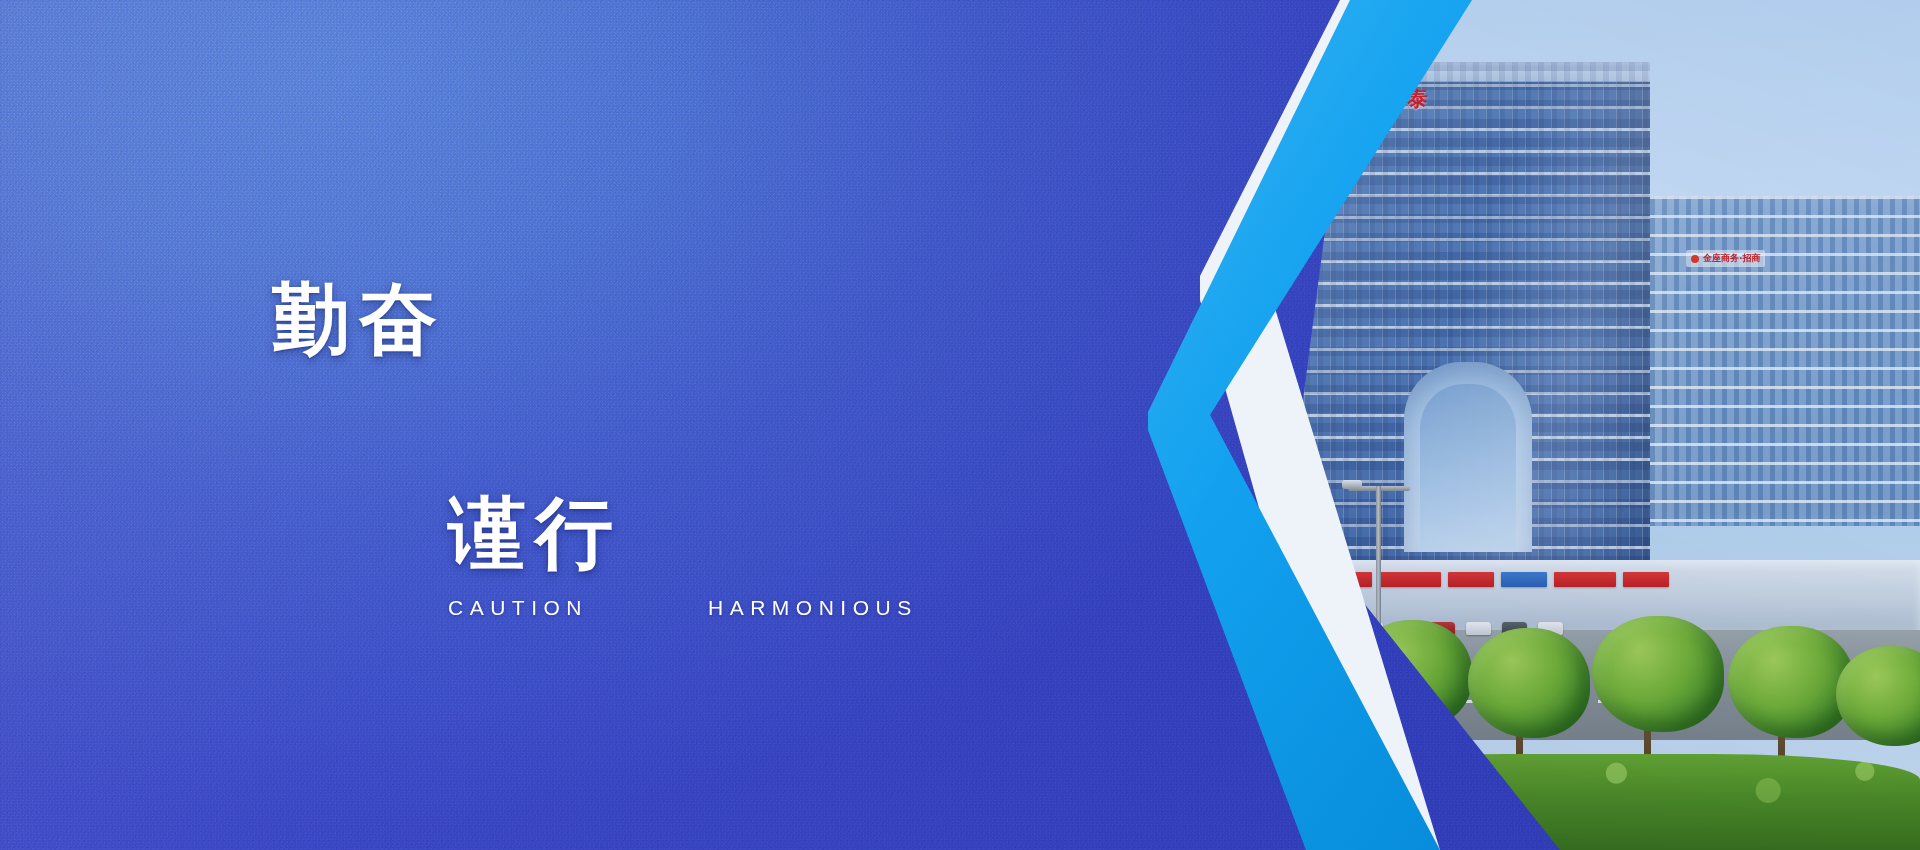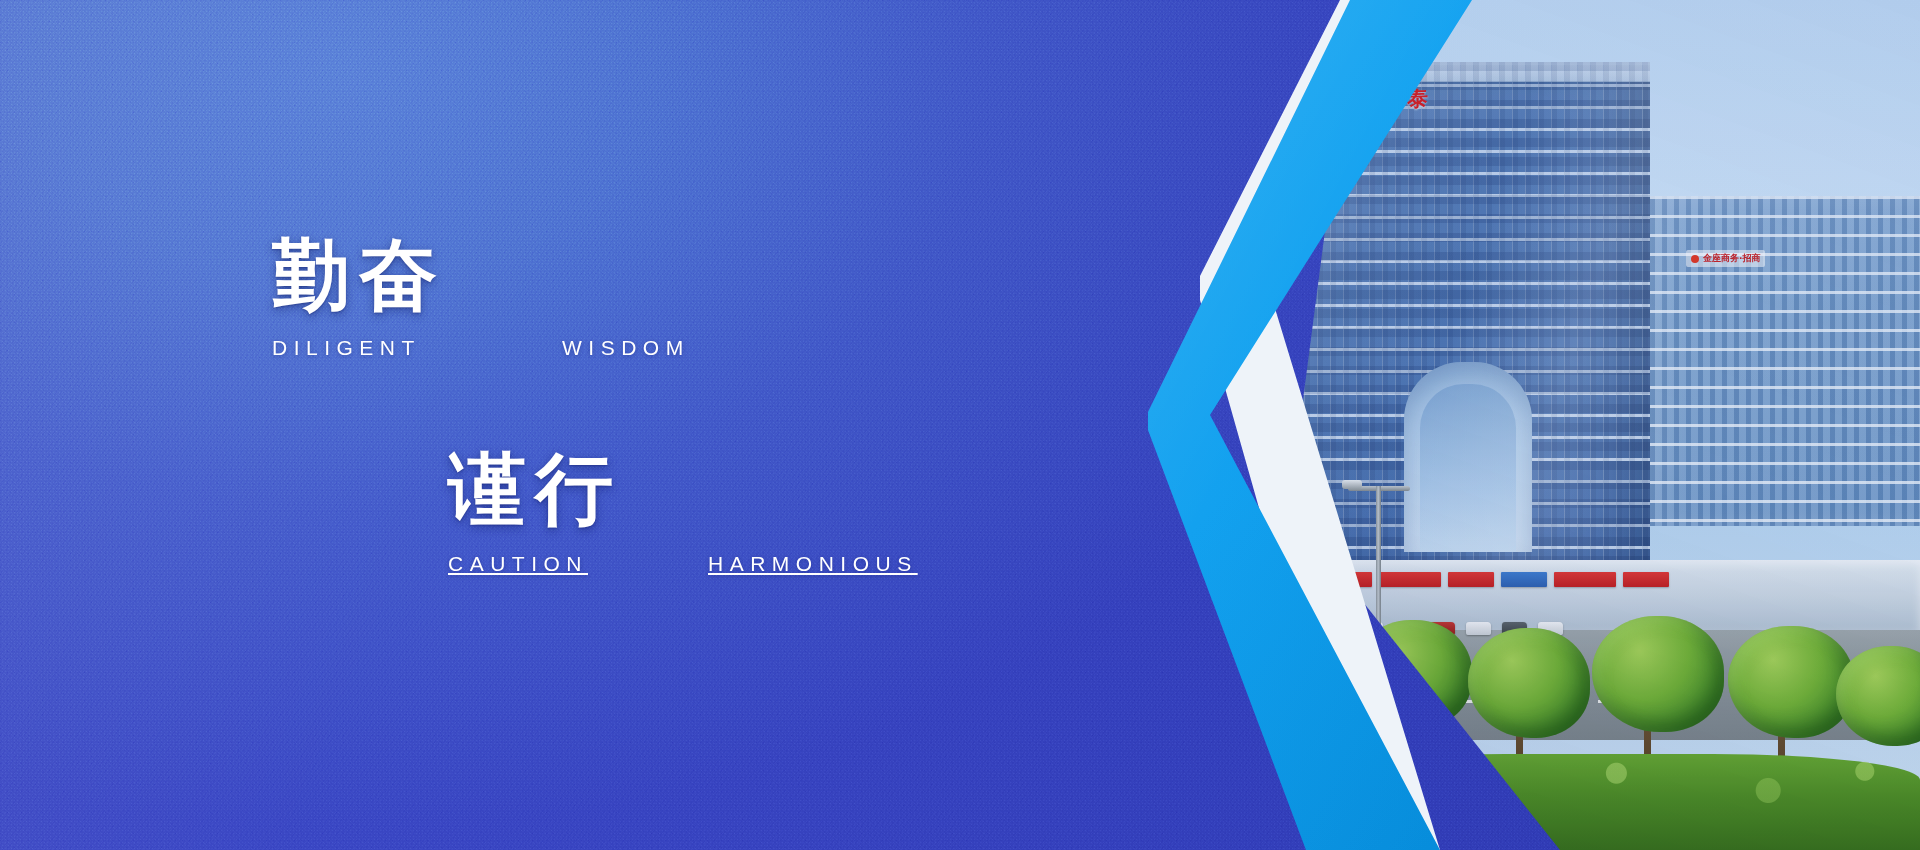--- a/index.html
+++ b/index.html
@@ -269,21 +269,21 @@
   }
   .chevron-shine {
     position:absolute; inset:0;
     background:linear-gradient(118deg, rgba(255,255,255,.22) 0%, rgba(255,255,255,.05) 34%, rgba(0,60,120,.10) 78%, rgba(0,50,110,.18) 100%);
   }
 
   
   .slogan {
     position:absolute; left:0; top:0; width:1180px; height:850px;
   }
-  .line { position:absolute; }
+  .line { position:absolute;margin-top:44px; }
   .line-1 { left:272px; top:236px; }
   .line-2 { left:448px; top:450px; }
 
   .cn {
     display:flex;
     color:#ffffff;
     font-family:"DejaVu Sans", sans-serif;
     font-weight:700;
     font-size:78px;
     line-height:1;
@@ -302,21 +302,21 @@
     font-weight:400;
     font-size:21px;
     letter-spacing:6.5px;
     white-space:nowrap;
     text-shadow:0 1px 4px rgba(10,20,90,.35);
   }
   .en .e1 { width:290px; }
   .en .e2 { }
 
   .line-2 .cn { letter-spacing:9px;align-items:center; }
-  .line-2 .en { margin-top:24px;text-decoration:underline; }
+  .line-2 .en { margin-top:24px; }
   .line-2 .en .e1 { width:260px; }
 </style>
 </head>
 <body>
 
 <div id="banner">
 
   <div class="bg-base"></div>
   <div class="bg-shade"></div>
   <div class="bg-grain"></div>
@@ -408,24 +408,20 @@
     <div class="chevron-shine"></div>
   </div>
 
   <div class="slogan">
 
     <div class="line line-1">
       <div class="cn">
         <span class="grp">勤奋</span>
         <span class="gap"></span>
       </div>
-      <div class="en">
-        <span class="e1">DILIGENT</span>
-        <span class="e2">WISDOM</span>
-      </div>
     </div>
 
     <div class="line line-2">
       <div class="cn">
         <span class="grp">谨行</span>
         <span class="gap"></span>
       </div>
       <div class="en">
         <span class="e1">CAUTION</span>
         <span class="e2">HARMONIOUS</span>

